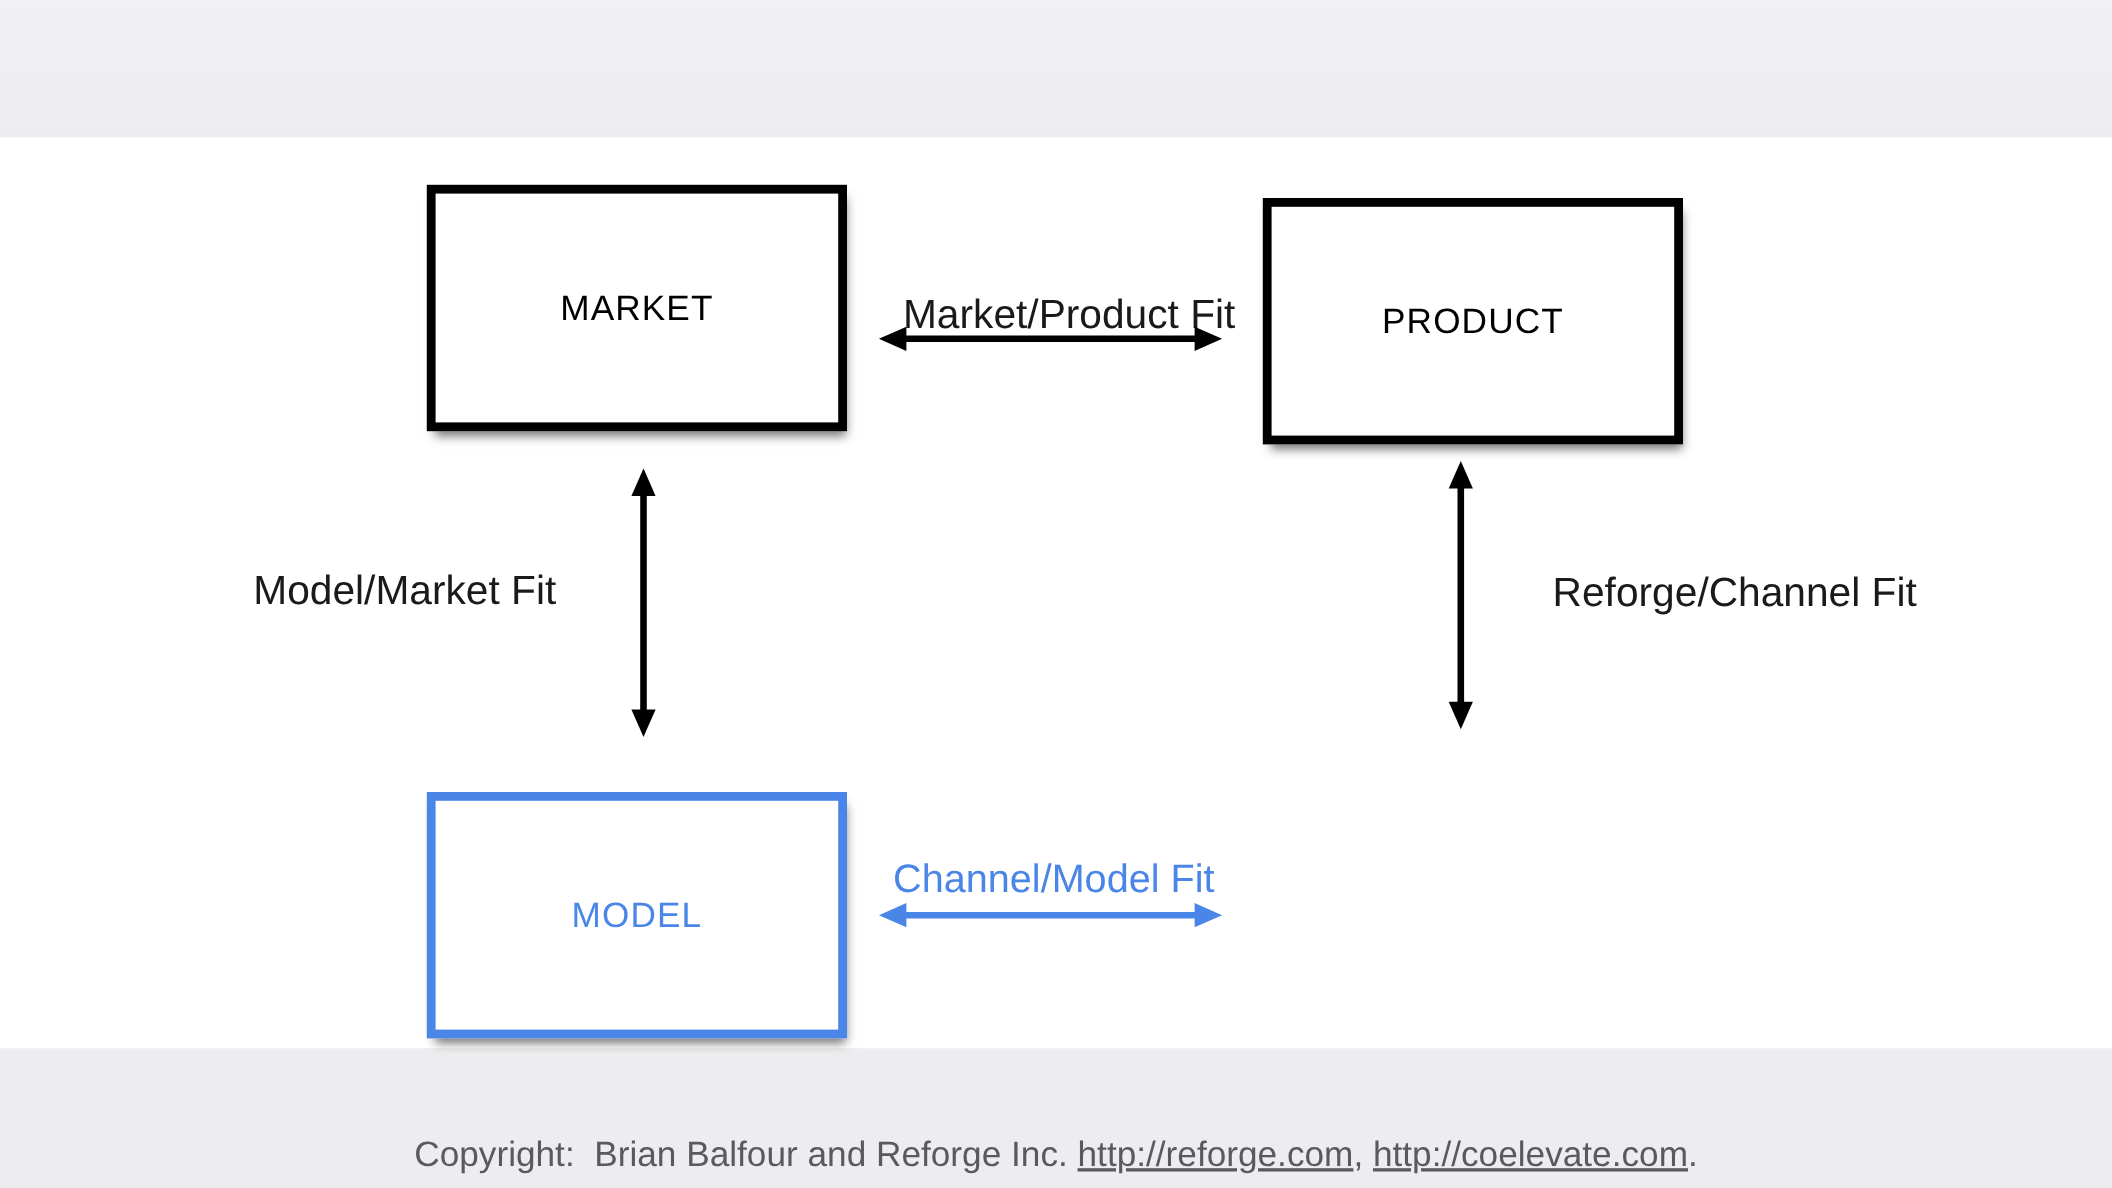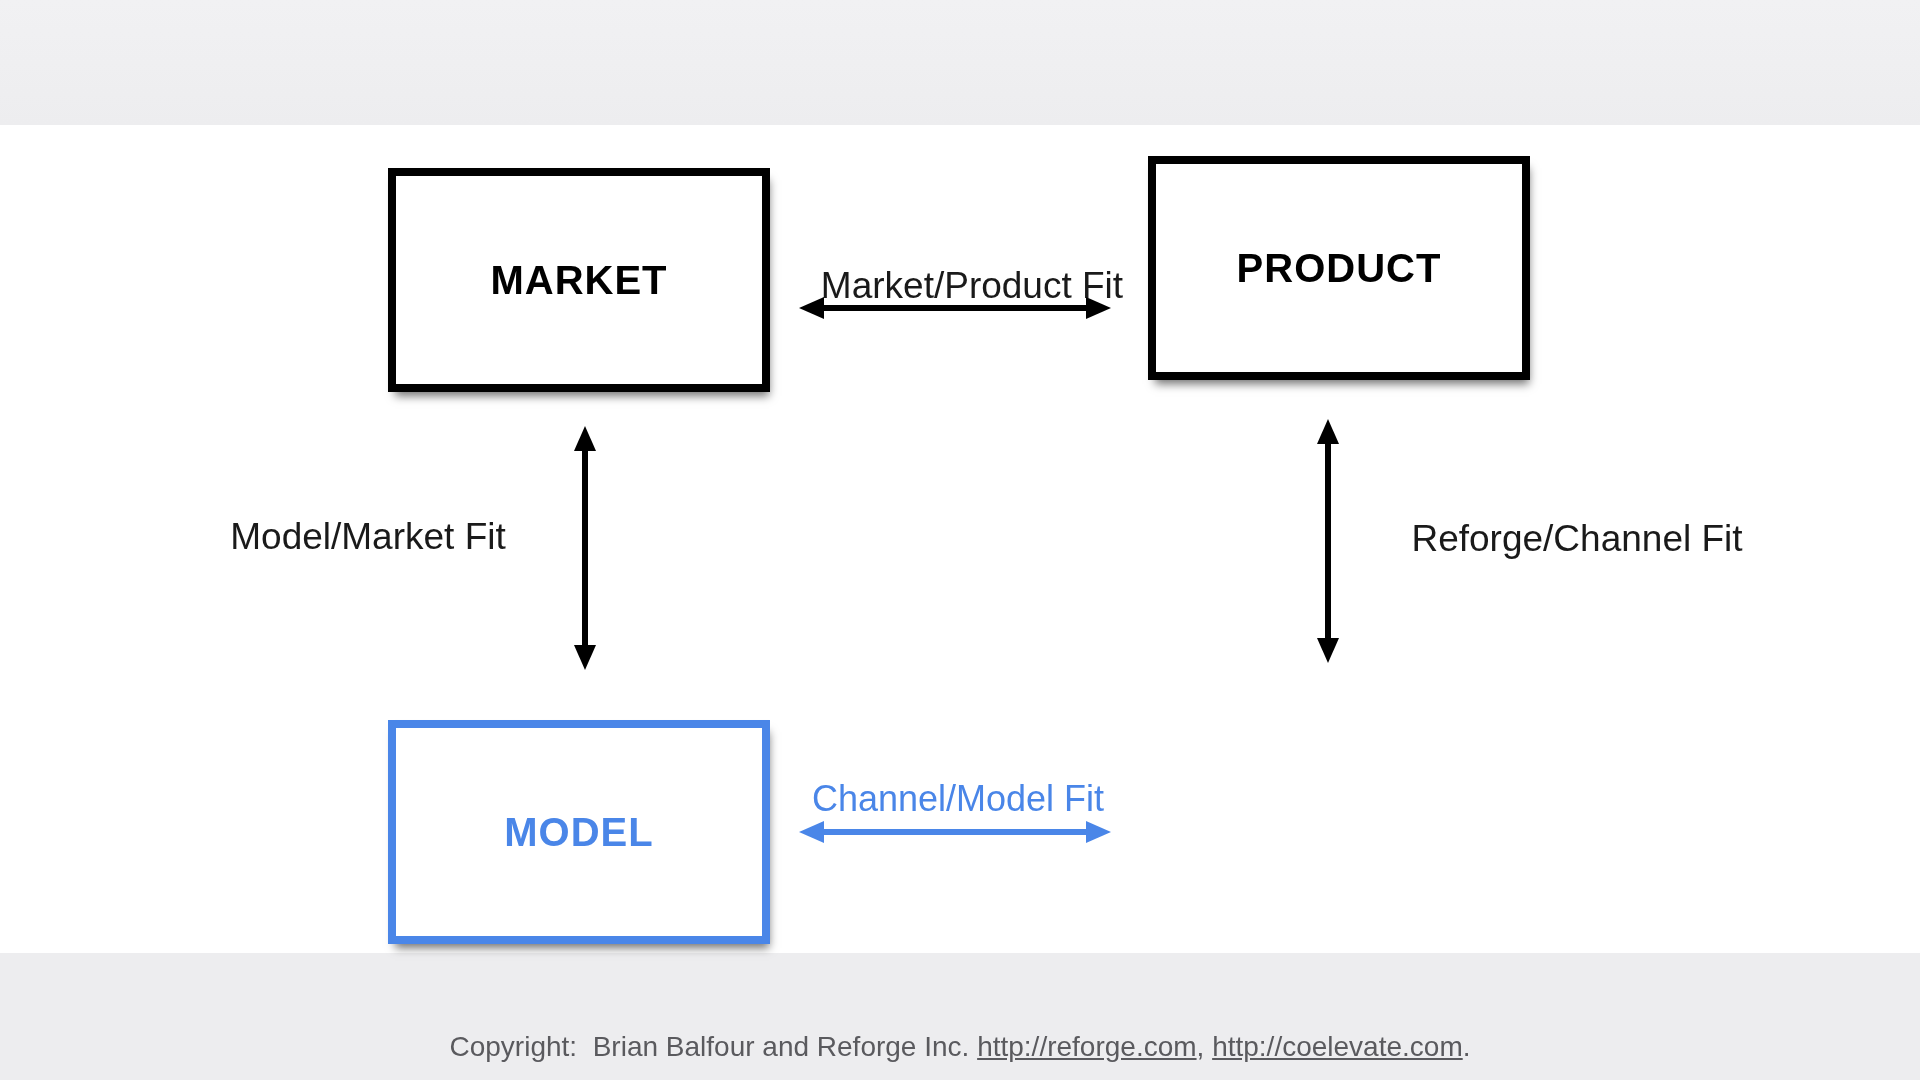--- a/index.html
+++ b/index.html
@@ -40,29 +40,29 @@
     height: 224px;
     background: #ffffff;
     display: flex;
     align-items: center;
     justify-content: center;
     box-shadow: 3px 8px 9px -4px rgba(0,0,0,0.55);
   }
   .node-black { border: 8px solid var(--ink-black); }
   .node-blue  { border: 8px solid var(--accent-blue); }
   .node-label {
-    font-size: 40px;
-    font-weight: bold;
+    font-size: 32px;
+    font-weight: normal;
     letter-spacing: 1px;
     color: var(--ink-black);
   }
   .node-blue .node-label { color: var(--accent-blue); }
 
   #node-market  { left: 388px;  top: 168px; }
-  #node-product { left: 1148px; top: 156px; }
+  #node-product { left: 1148px; top: 180px; }
   #node-model   { left: 388px;  top: 720px; }
   #node-channel { left: 1148px; top: 692px; }
 
   .edge-label {
     position: absolute;
     font-size: 37px;
     color: #1a1a1a;
     text-align: center;
     white-space: nowrap;
   }
@@ -86,21 +86,21 @@
   #arrow-market-product { left: 797px;  top: 293px; }
   #arrow-channel-model  { left: 797px;  top: 817px; }
   #arrow-model-market   { left: 570px;  top: 424px; }
   #arrow-product-channel{ left: 1313px; top: 417px; }
 
   .footer {
     position: absolute;
     left: 0; top: 1031px;
     width: 1920px;
     text-align: center;
-    font-size: 28px;
+    font-size: 32px;
     color: var(--text-gray);
     white-space: pre-wrap;
   }
   .footer a {
     color: var(--text-gray);
     text-decoration: underline;
     cursor: pointer;
   }
 </style>
 </head>

